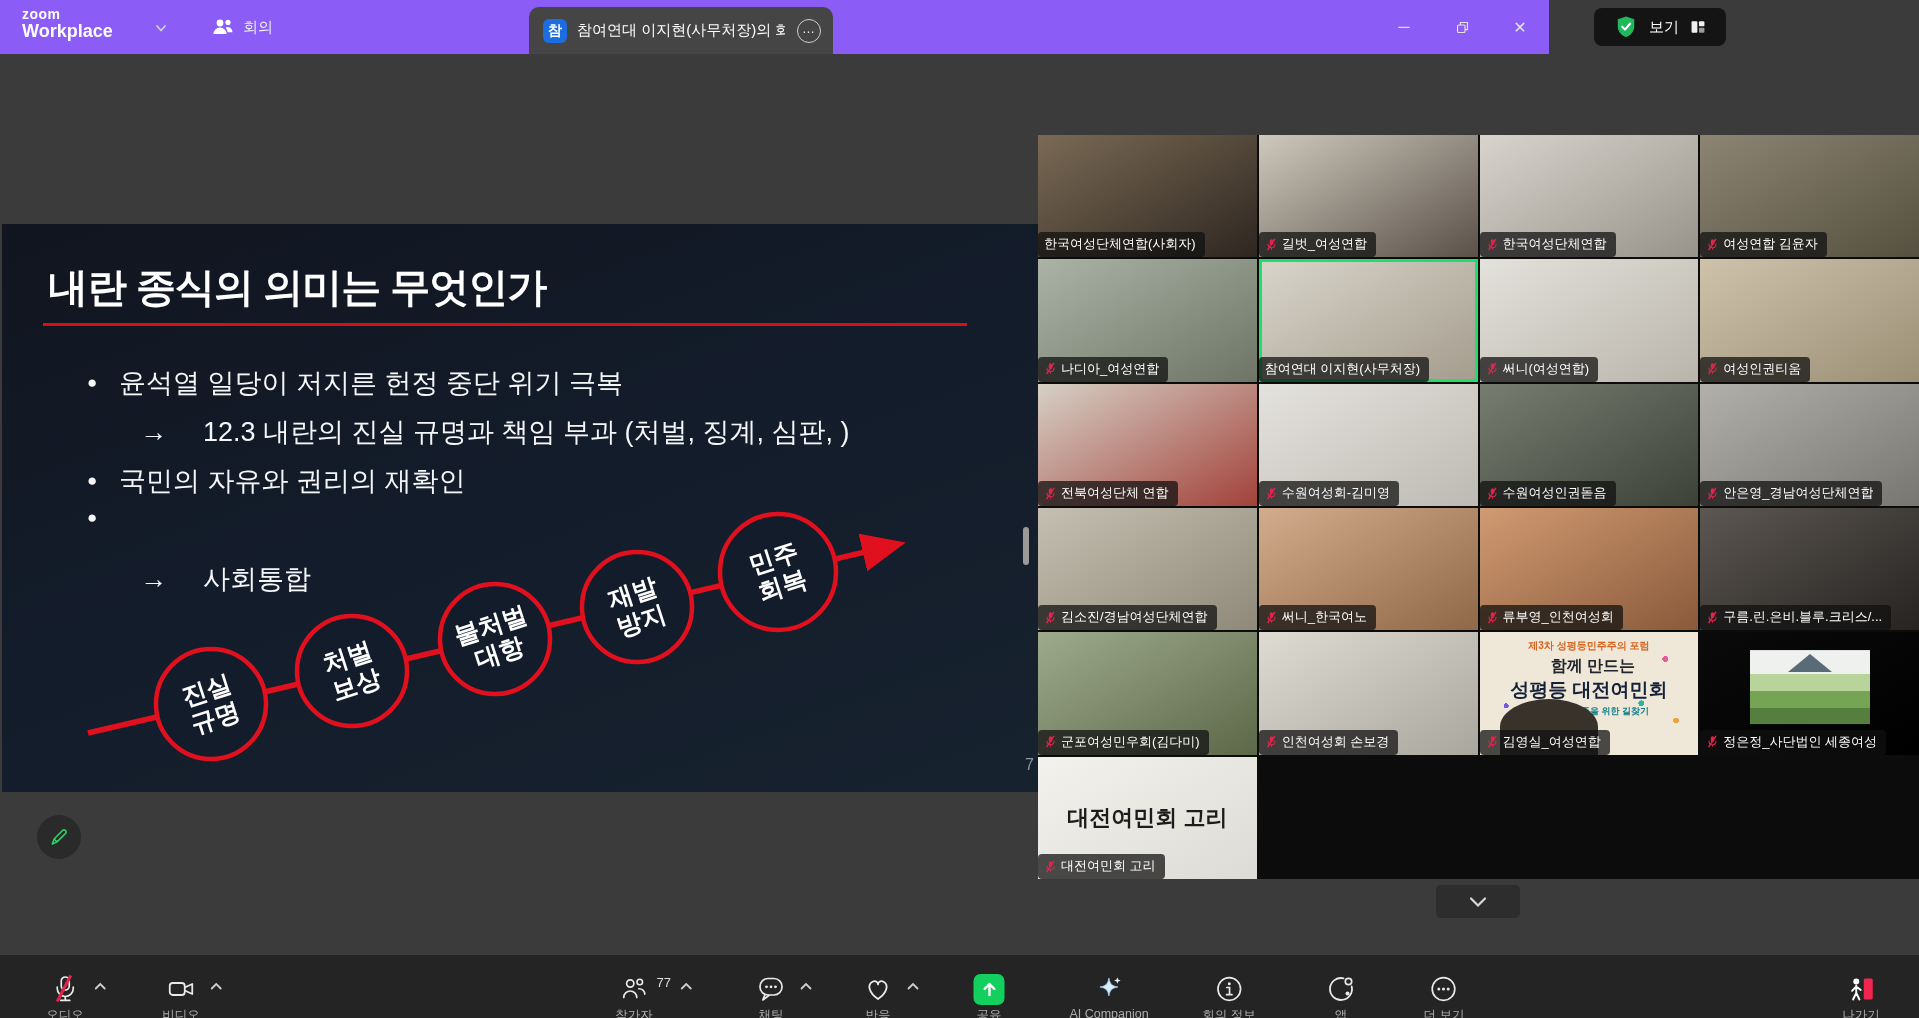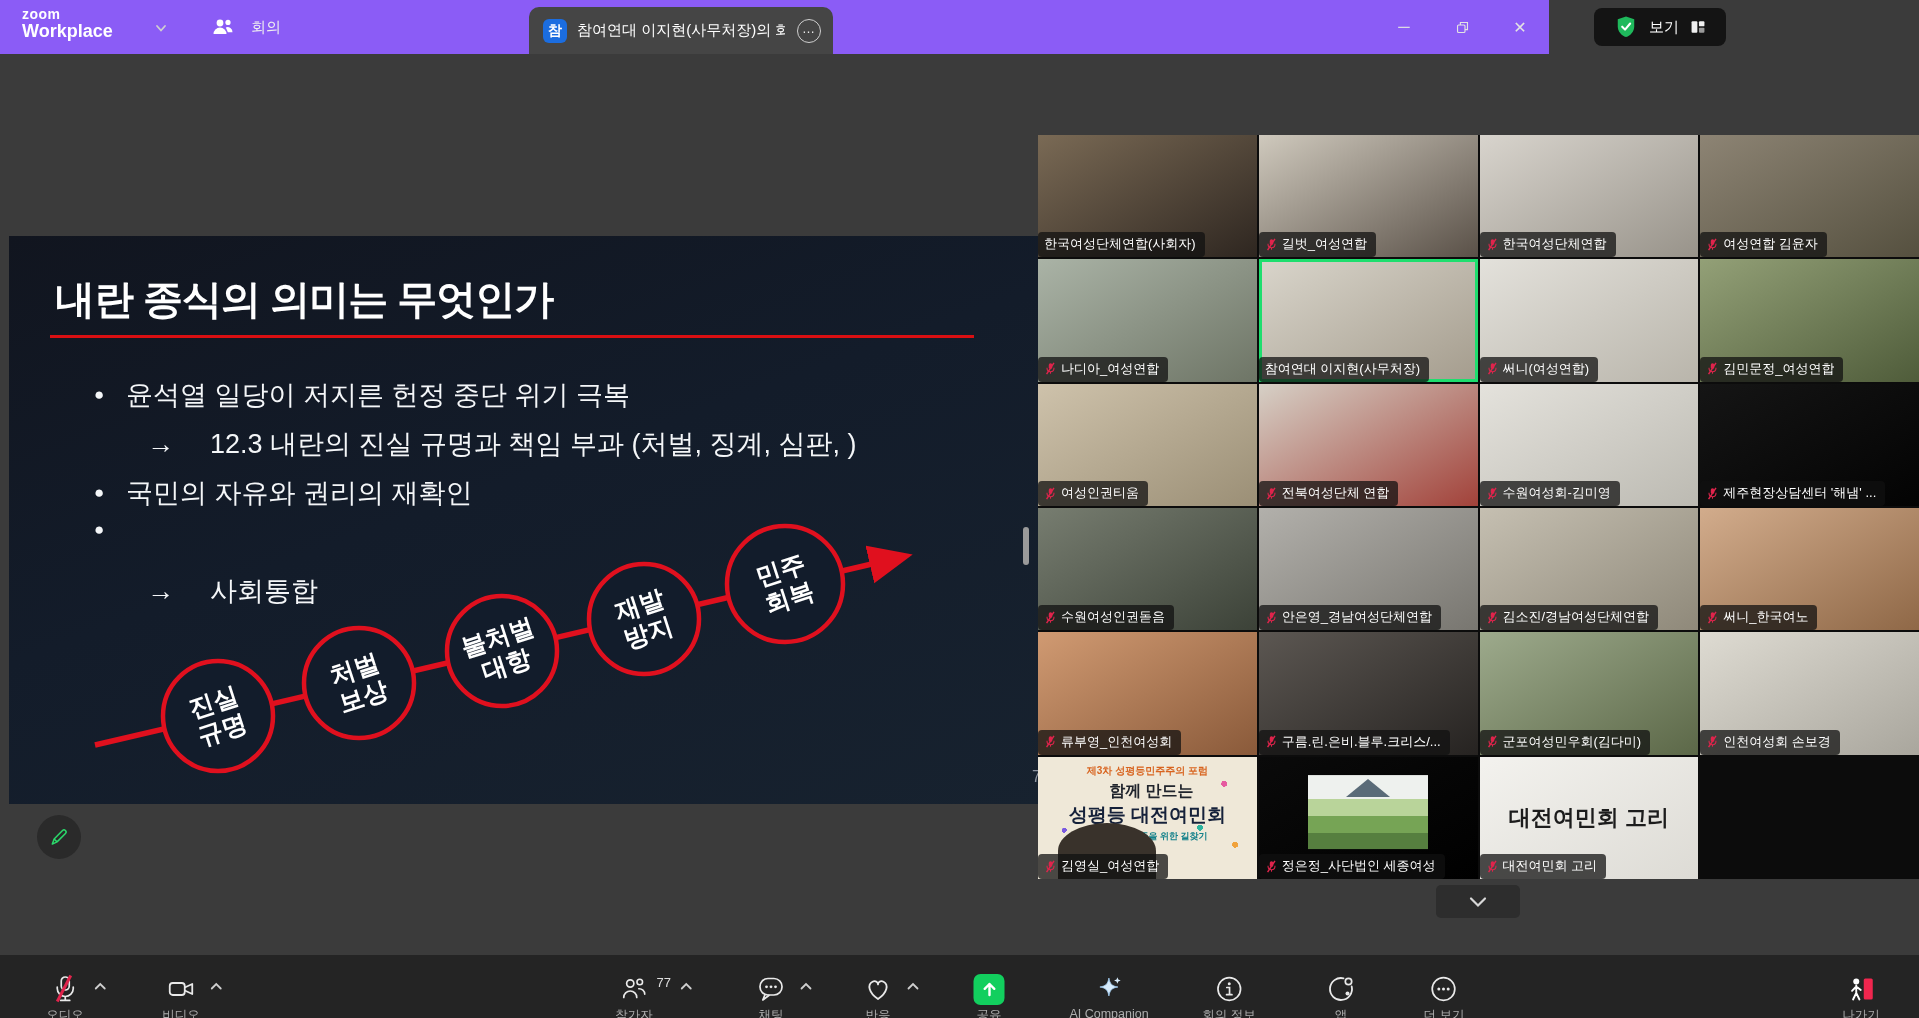--- a/index.html
+++ b/index.html
@@ -6,36 +6,36 @@
   html,body { width:1919px; height:1018px; overflow:hidden; background:#3b3b3b;
     font-family:"Liberation Sans","DejaVu Sans",sans-serif; }
   .app { position:relative; width:1919px; height:1018px; }
 
   
   .titlebar { position:absolute; top:0; left:0; width:1549px; height:54px; background:#8b5cf6; color:#fff; }
   .logo { position:absolute; left:22px; top:7px; line-height:1.05; }
   .logo .l1 { display:block; font-size:14px; font-weight:bold; letter-spacing:.5px; }
   .logo .l2 { display:block; font-size:18px; font-weight:600; }
   .logo-caret { position:absolute; left:152px; top:19px; width:18px; height:18px; }
-  .meeting-tab { position:absolute; left:212px; top:12px; display:flex; align-items:center; gap:17px; height:30px; font-size:15px; color:#f0f0f0; cursor:default; }
+  .meeting-tab { position:absolute; left:212px; top:12px; display:flex; align-items:center; gap:9px; height:30px; font-size:15px; color:#f0f0f0; cursor:default; }
   .share-tab { position:absolute; left:529px; top:7px; width:304px; height:47px; background:#454545; border-radius:10px 10px 0 0; display:flex; align-items:center; padding:0 12px 0 14px; gap:10px; }
   .share-badge { width:24px; height:24px; border-radius:6px; background:#1b6de0; color:#fff; font-size:14px; font-weight:bold; display:flex; align-items:center; justify-content:center; flex:0 0 auto; }
   .share-title { font-size:15px; color:#fff; white-space:nowrap; overflow:hidden; max-width:208px; }
   .tab-more { margin-left:auto; width:24px; height:24px; border:1.6px solid #cfcfcf; border-radius:50%; color:#e8e8e8; font-size:13px; letter-spacing:1px; display:flex; align-items:center; justify-content:center; padding-bottom:5px; }
   .view-pill { position:absolute; left:1594px; top:8px; width:132px; height:38px; background:#141414; border-radius:8px; display:flex; align-items:center; justify-content:center; gap:10px; }
   .view-label { font-size:15px; color:#fff; }
   .win-controls { position:absolute; right:0; top:0; height:54px; display:flex; align-items:center; }
   .win-btn { width:58px; height:54px; display:flex; align-items:center; justify-content:center; color:#e3e3e3; font-size:16px; }
 
   
   .content { position:absolute; top:54px; left:0; width:1919px; height:901px; background:#3b3b3b; }
 
   
-  .slide { position:absolute; left:9px; top:170px; width:1054px; height:568px;
-    background:linear-gradient(160deg,#11151f 0%,#131c2a 45%,#17222f 100%); color:#f3f3f3;margin-top:12px; }
+  .slide { position:absolute; left:2px; top:170px; width:1054px; height:568px;
+    background:linear-gradient(160deg,#11151f 0%,#131c2a 45%,#17222f 100%); color:#f3f3f3; }
   .slide-title { position:absolute; left:46px; top:36px; font-size:40px; font-weight:bold; letter-spacing:-1px; color:#fff; }
   .slide-underline { position:absolute; left:41px; top:99px; width:924px; height:3px; background:#d90f12; }
   .bullets { position:absolute; left:85px; top:141px; list-style:none; }
   .bullets li { display:flex; align-items:baseline; height:49px; font-size:27px; color:#f4f6f8; }
   .bullets li .marker { flex:0 0 auto; }
   .bullets li.l1 .marker { font-size:17px; width:32px; position:relative; top:-4px; }
   .bullets li.l2 { padding-left:53px; }
   .bullets li.l2 .marker { width:63px; font-size:27px; }
   .diagram { position:absolute; inset:0; width:1010px; height:568px; }
   .pagenum { position:absolute; right:22px; bottom:18px; font-size:16px; color:#8f96a3; }
@@ -284,34 +284,20 @@
         <svg width="13" height="13" viewBox="0 0 30 30">
           <rect x="11" y="3" width="8" height="13" rx="4" fill="#e0244c"></rect>
           <path d="M7 13 v1.5 a8 8 0 0 0 16 0 V13" fill="none" stroke="#e0244c" stroke-width="2.4"></path>
           <line x1="15" y1="22.8" x2="15" y2="27" stroke="#e0244c" stroke-width="2.4"></line>
           <line x1="23" y1="2" x2="6" y2="28" stroke="#e0244c" stroke-width="3.4"></line>
         </svg>
       </span>
       <span class="pname">써니(여성연합)</span>
     </div>
   </div>
-        <div class="tile" style="background: linear-gradient(150deg, rgb(147, 160, 119) 0%, rgb(79, 92, 58) 100%);">
-
-    <div class="nametag">
-      <span>
-        <svg width="13" height="13" viewBox="0 0 30 30">
-          <rect x="11" y="3" width="8" height="13" rx="4" fill="#e0244c"></rect>
-          <path d="M7 13 v1.5 a8 8 0 0 0 16 0 V13" fill="none" stroke="#e0244c" stroke-width="2.4"></path>
-          <line x1="15" y1="22.8" x2="15" y2="27" stroke="#e0244c" stroke-width="2.4"></line>
-          <line x1="23" y1="2" x2="6" y2="28" stroke="#e0244c" stroke-width="3.4"></line>
-        </svg>
-      </span>
-      <span class="pname">김민문정_여성연합</span>
-    </div>
-  </div>
         <div class="tile" style="background: linear-gradient(150deg, rgb(206, 194, 171) 0%, rgb(155, 143, 118) 100%);">
 
     <div class="nametag">
       <span>
         <svg width="13" height="13" viewBox="0 0 30 30">
           <rect x="11" y="3" width="8" height="13" rx="4" fill="#e0244c"></rect>
           <path d="M7 13 v1.5 a8 8 0 0 0 16 0 V13" fill="none" stroke="#e0244c" stroke-width="2.4"></path>
           <line x1="15" y1="22.8" x2="15" y2="27" stroke="#e0244c" stroke-width="2.4"></line>
           <line x1="23" y1="2" x2="6" y2="28" stroke="#e0244c" stroke-width="3.4"></line>
         </svg>
@@ -338,34 +324,20 @@
     <div class="nametag">
       <span>
         <svg width="13" height="13" viewBox="0 0 30 30">
           <rect x="11" y="3" width="8" height="13" rx="4" fill="#e0244c"></rect>
           <path d="M7 13 v1.5 a8 8 0 0 0 16 0 V13" fill="none" stroke="#e0244c" stroke-width="2.4"></path>
           <line x1="15" y1="22.8" x2="15" y2="27" stroke="#e0244c" stroke-width="2.4"></line>
           <line x1="23" y1="2" x2="6" y2="28" stroke="#e0244c" stroke-width="3.4"></line>
         </svg>
       </span>
       <span class="pname">수원여성회-김미영</span>
-    </div>
-  </div>
-        <div class="tile" style="background: linear-gradient(150deg, rgb(21, 21, 21) 0%, rgb(3, 3, 3) 100%);">
-
-    <div class="nametag">
-      <span>
-        <svg width="13" height="13" viewBox="0 0 30 30">
-          <rect x="11" y="3" width="8" height="13" rx="4" fill="#e0244c"></rect>
-          <path d="M7 13 v1.5 a8 8 0 0 0 16 0 V13" fill="none" stroke="#e0244c" stroke-width="2.4"></path>
-          <line x1="15" y1="22.8" x2="15" y2="27" stroke="#e0244c" stroke-width="2.4"></line>
-          <line x1="23" y1="2" x2="6" y2="28" stroke="#e0244c" stroke-width="3.4"></line>
-        </svg>
-      </span>
-      <span class="pname">제주현장상담센터 '해냄' ...</span>
     </div>
   </div>
         <div class="tile" style="background: linear-gradient(150deg, rgb(119, 125, 112) 0%, rgb(60, 66, 56) 100%);">
 
     <div class="nametag">
       <span>
         <svg width="13" height="13" viewBox="0 0 30 30">
           <rect x="11" y="3" width="8" height="13" rx="4" fill="#e0244c"></rect>
           <path d="M7 13 v1.5 a8 8 0 0 0 16 0 V13" fill="none" stroke="#e0244c" stroke-width="2.4"></path>
           <line x1="15" y1="22.8" x2="15" y2="27" stroke="#e0244c" stroke-width="2.4"></line>

